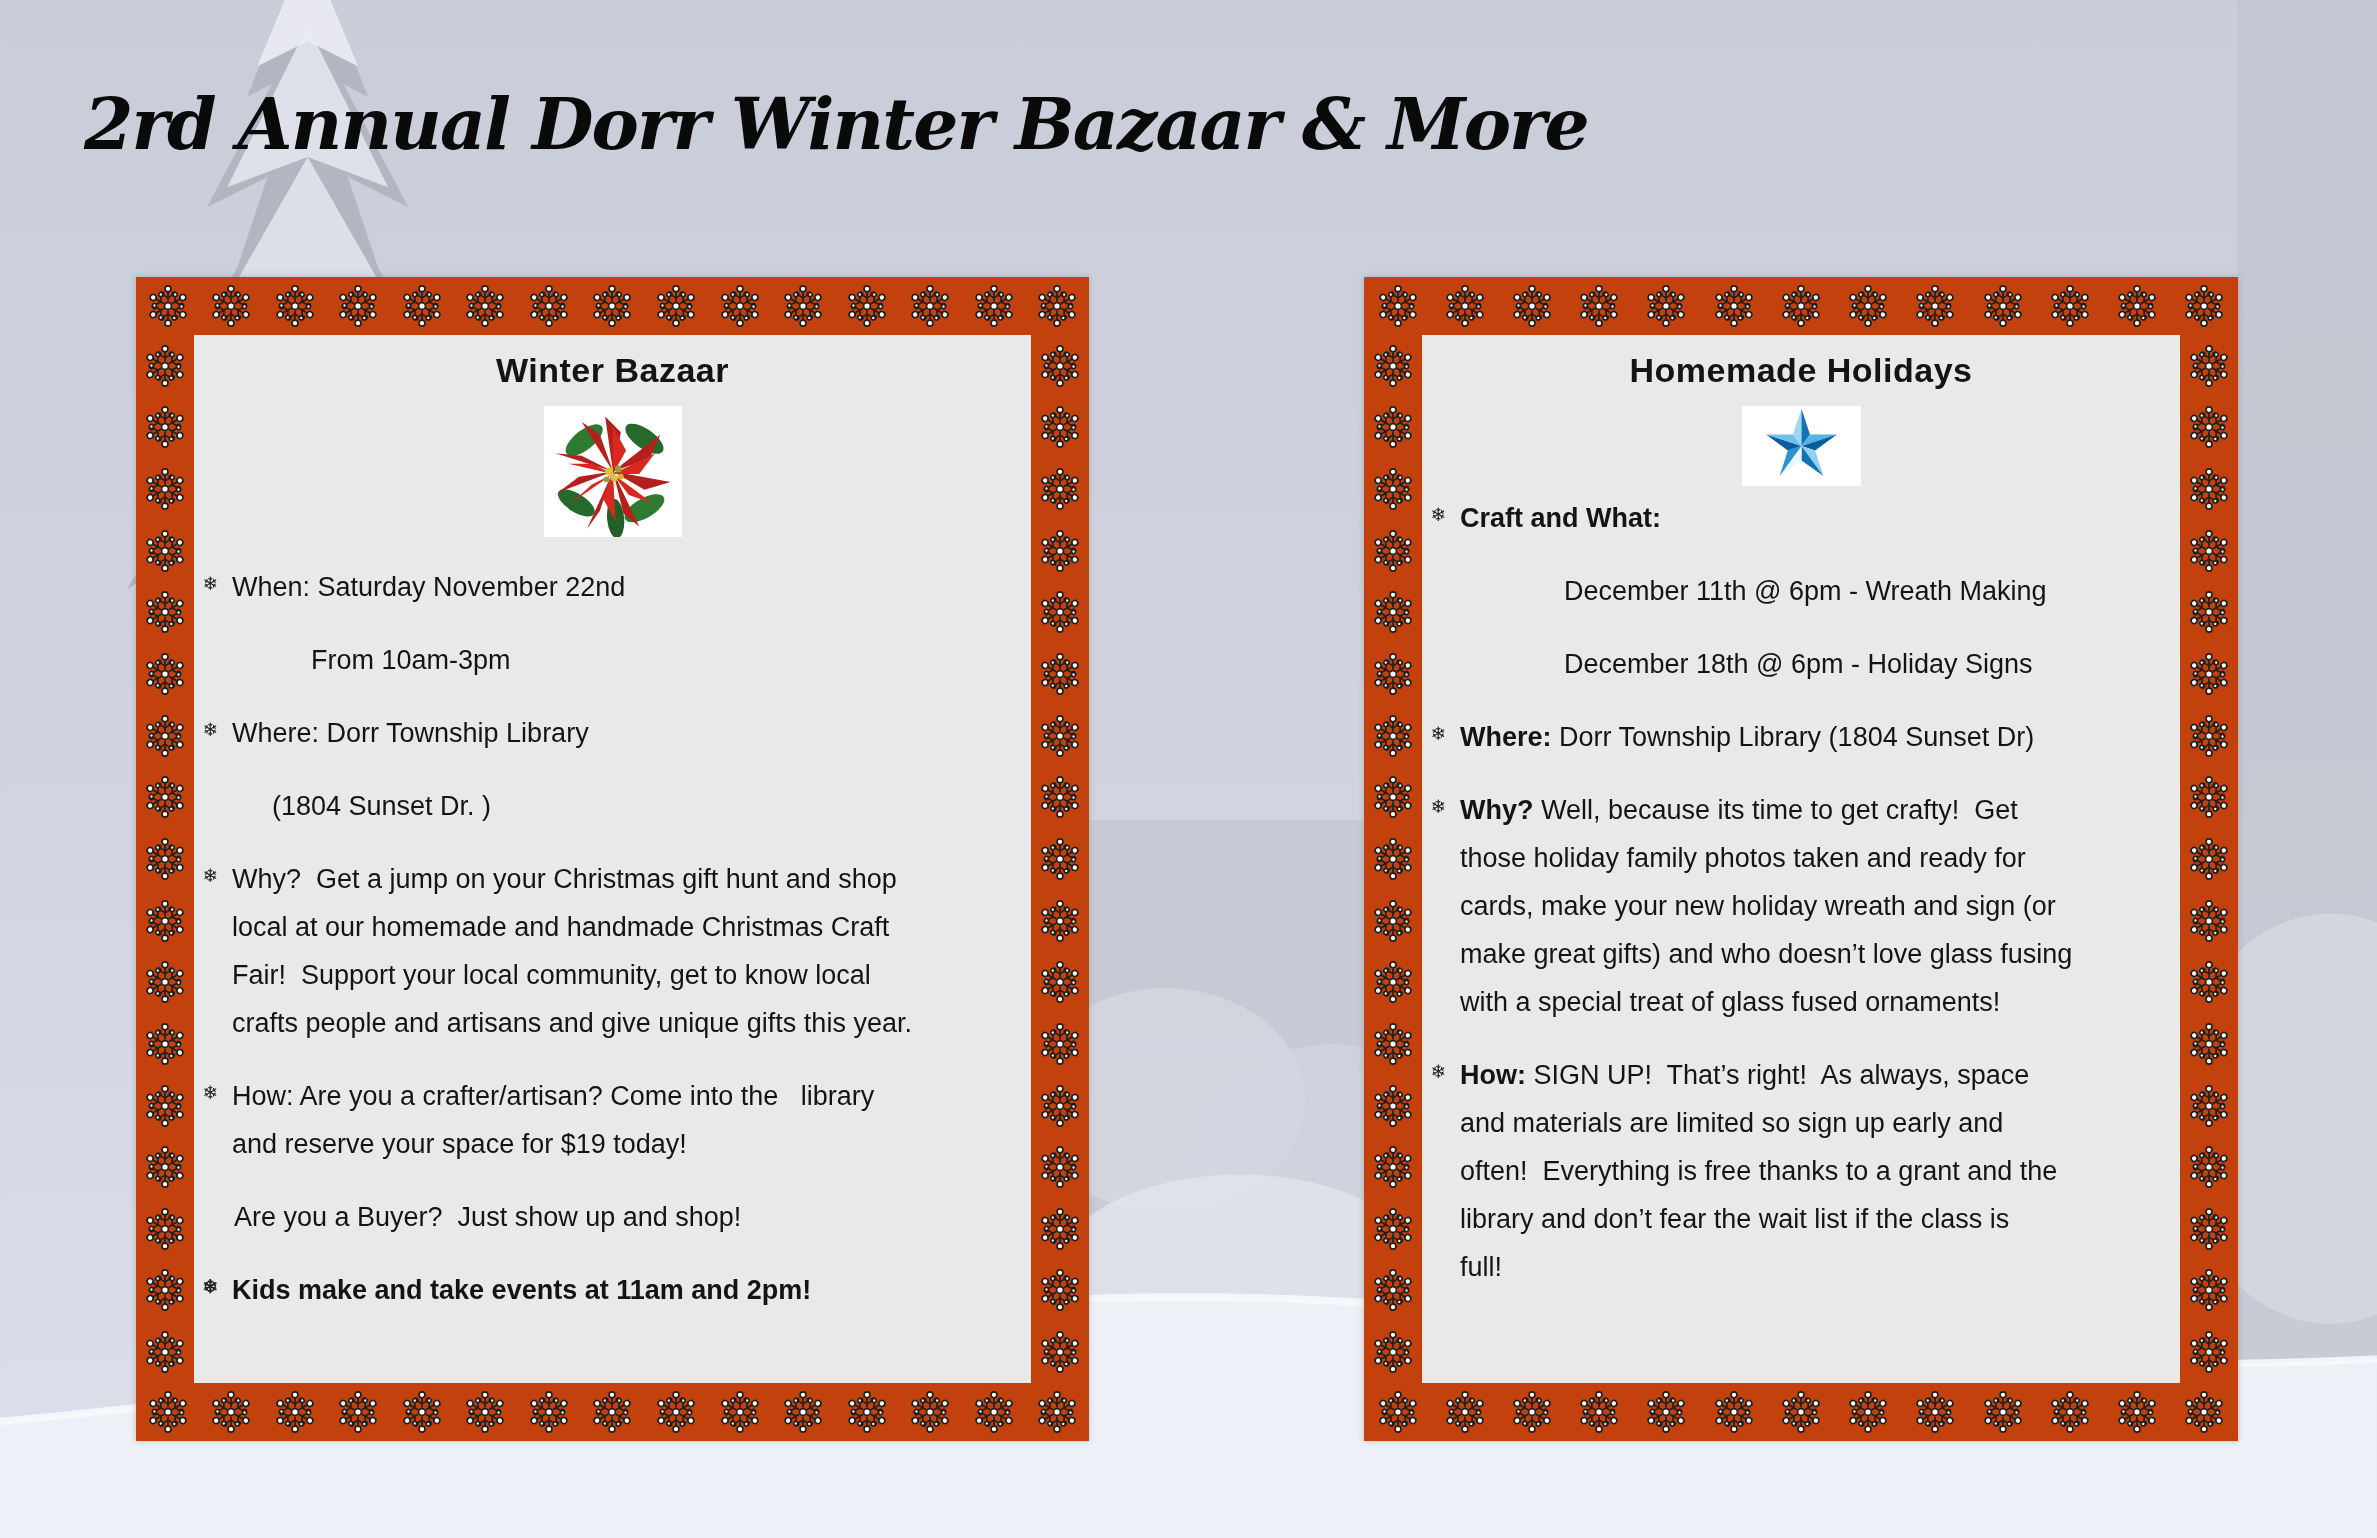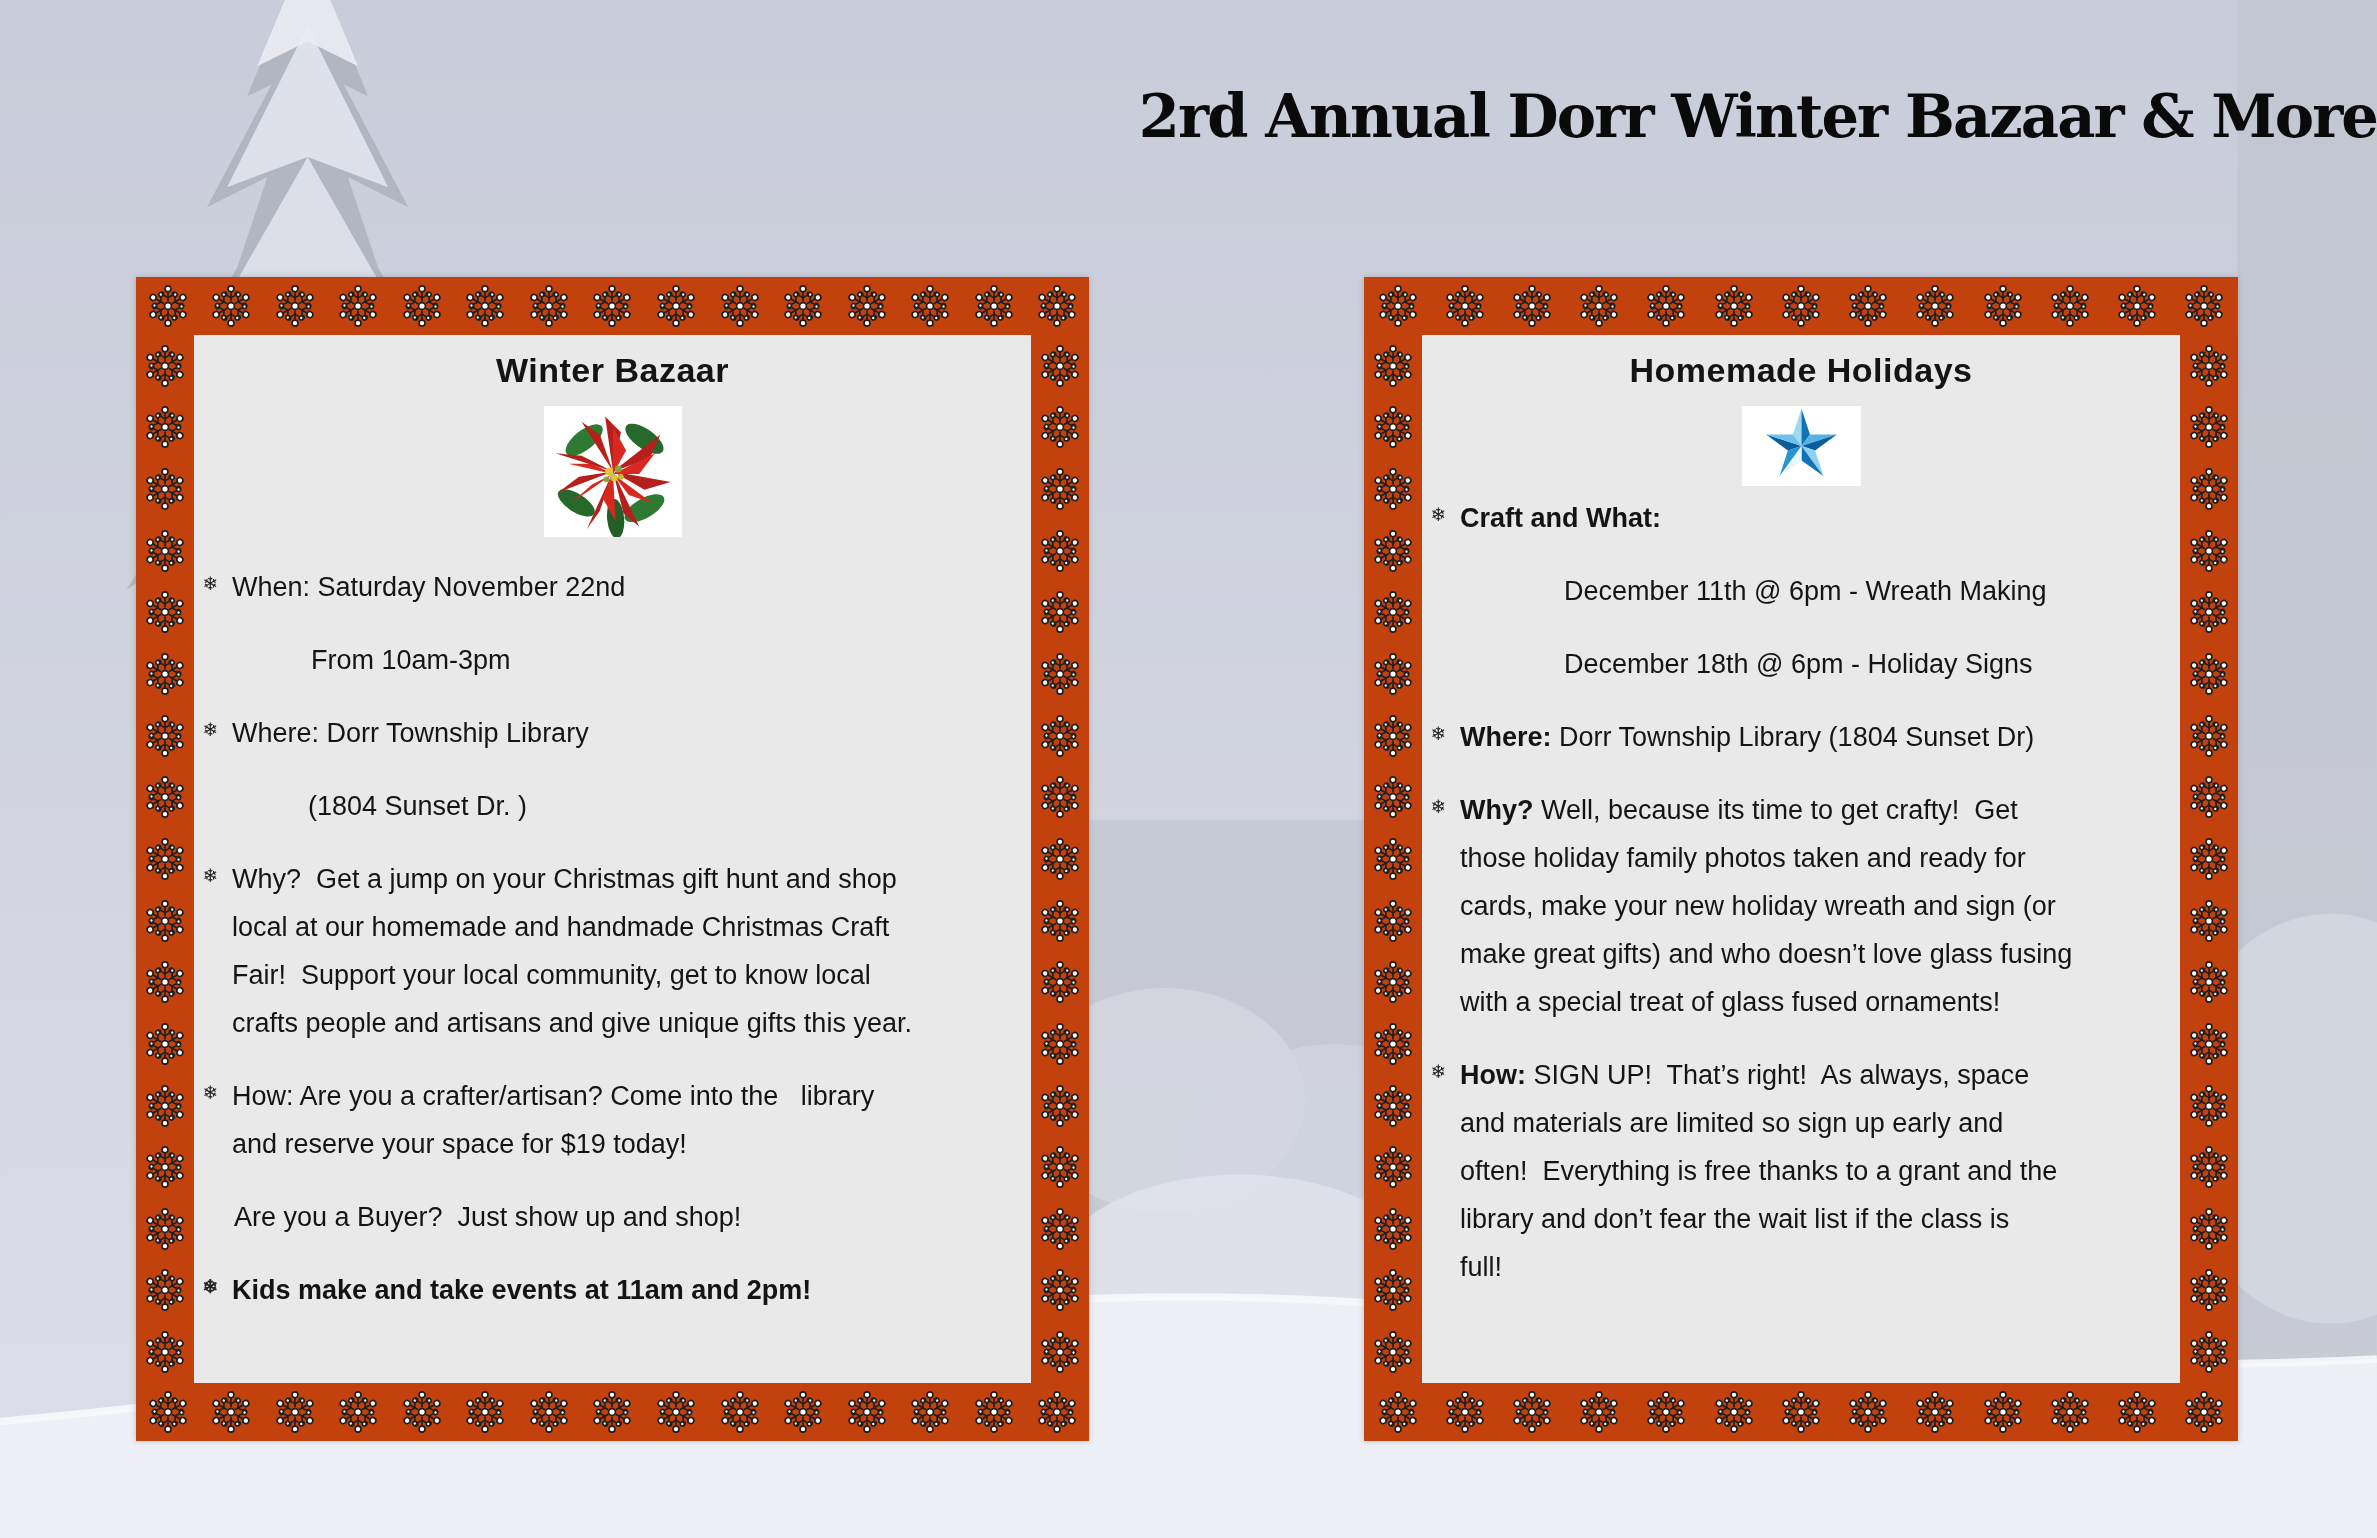--- a/index.html
+++ b/index.html
@@ -1,23 +1,23 @@
 <!DOCTYPE html>
 <html style="font-size:15px"><head>
 <meta charset="utf-8">
 <style>
   html,body{margin:0;padding:0;background:#ccd0db;}
   .stage{position:relative;width:2377px;height:1538px;overflow:hidden;
          font-family:"Liberation Sans",sans-serif;color:#141414;}
   .bg{position:absolute;inset:0;z-index:0;}
 
-  .main-title{position:absolute;top:82px;left:0;width:100%;text-align:right;
+  .main-title{position:absolute;top:82px;left:0;width:100%;text-align:left;
       padding-left:84px;box-sizing:border-box;z-index:3;
-      font-family:"DejaVu Serif",serif;font-weight:900;
-      font-size:59px;letter-spacing:-1.9px;color:#0a0a0a;}
+      font-family:"DejaVu Serif",serif;font-style:italic;font-weight:900;
+      font-size:71px;letter-spacing:-1.9px;color:#0a0a0a;}
 
   .panel{position:absolute;top:277px;height:1164px;background:#c2410c;z-index:2;
          box-shadow:0 0 5.6px rgba(120,125,140,.45);}
   .panel-left{left:136px;width:953px;}
   .panel-right{left:1364px;width:874px;}
 
   .strip{position:absolute;display:flex;align-items:center;justify-content:space-around;overflow:hidden;}
   .strip-top{top:0;left:0;right:0;height:58px;}
   .strip-bottom{bottom:0;left:0;right:0;height:58px;}
   .strip-left{top:58px;bottom:58px;left:0;width:58px;flex-direction:column;}
@@ -32,21 +32,21 @@
 
   .list{margin-top:26px;}
   .list-right{margin-top:7.5px;}
   .item{position:relative;padding-left:38px;margin-bottom:25px;
         font-size:27px;line-height:48px;}
   .item:last-child{margin-bottom:0;}
   .bullet{position:absolute;left:8.4px;top:12px;font-size:18.6px;line-height:18.6px;color:#222;}
   .txt{white-space:pre-wrap;}
   .lead{font-weight:700;white-space:pre-wrap;}
   .ind-a{padding-left:117px;}  
-  .ind-b{padding-left:114px;}  
+  .ind-b{padding-left:78px;}  
   .ind-c{padding-left:40px;}   
   .ind-date{padding-left:142px;}
   .bold-line{font-weight:700;}
 </style>
 </head>
 <body>
 
 <div class="stage">
 
   <svg class="bg" viewBox="0 0 2550 1650" width="2377" height="1538" aria-hidden="true">

